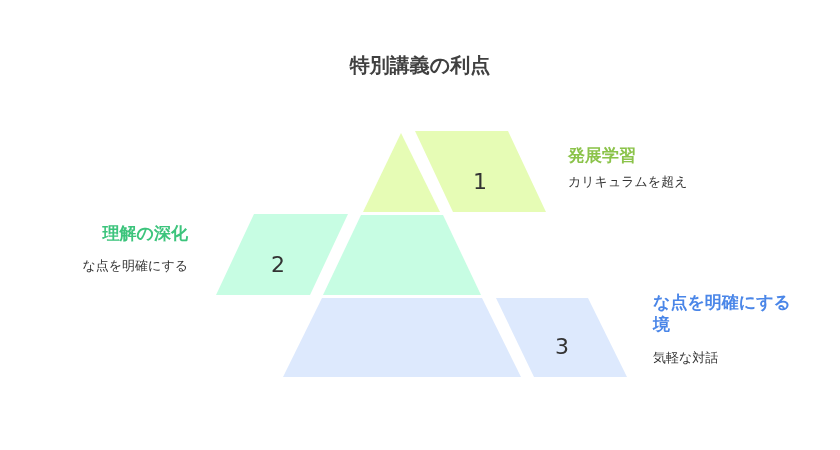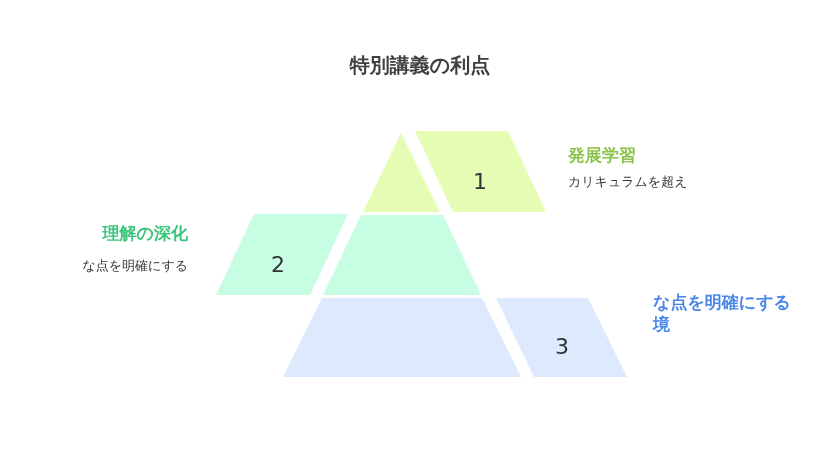--- a/index.html
+++ b/index.html
@@ -41,13 +41,14 @@
 <div class="heading right" style="left:40px; width:148px; top:222px; color:#3cc47c;">理解の深化</div>
 <div class="desc right" style="left:20px; width:168px; top:256px;">
   <div>な点を明確にする</div>
 </div>
 
 <div class="heading" style="left:653px; top:291px; color:#4a86e8;">
   <div>な点を明確にする</div>
   <div>境</div>
 </div>
 <div class="desc" style="left:653px; top:348px;">
+  <div>気軽な対話</div>
 </div>
 
 </body></html>

